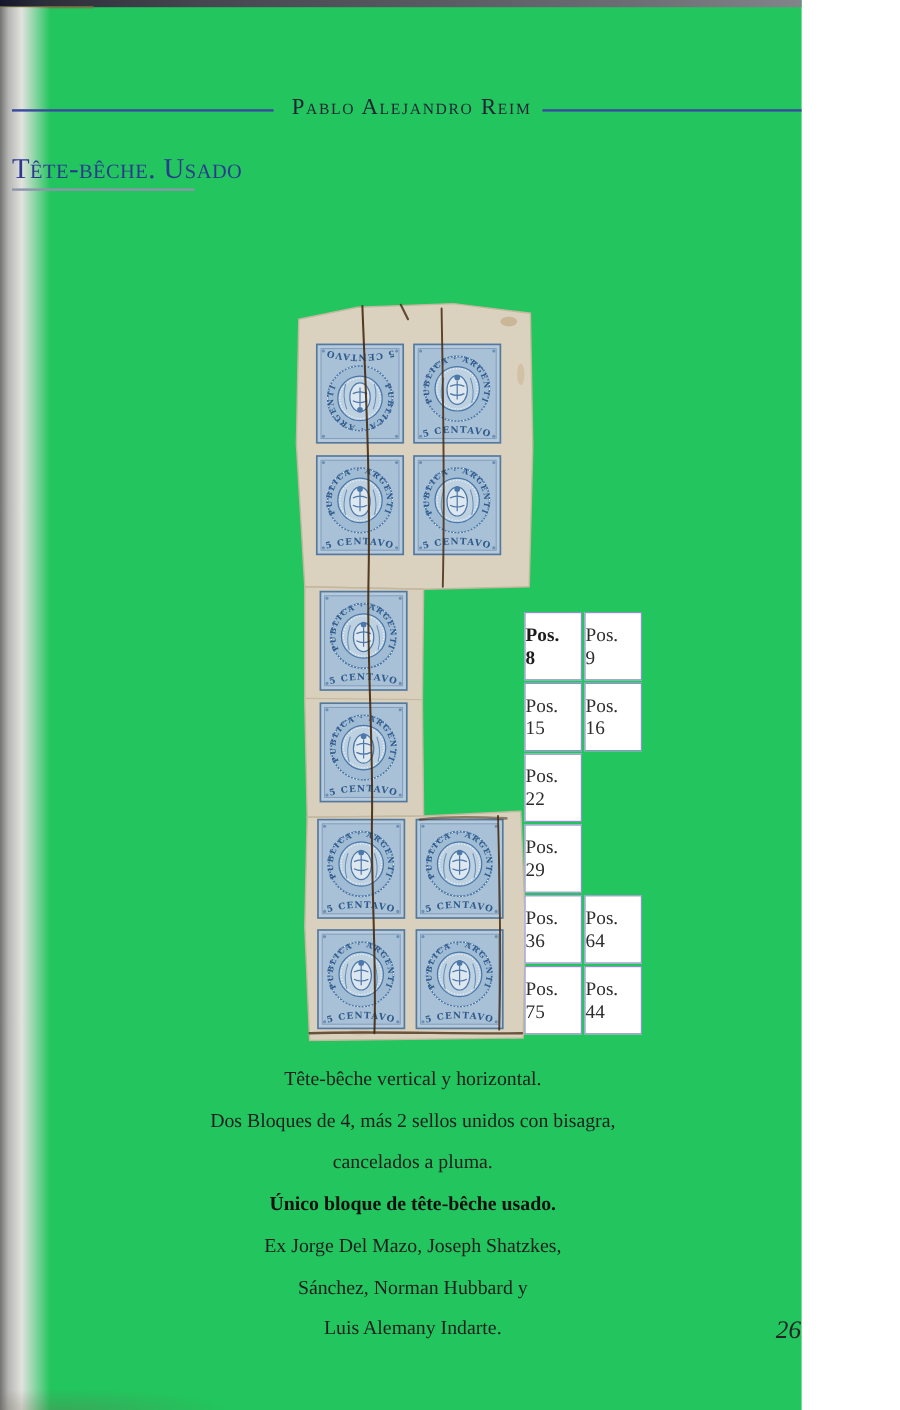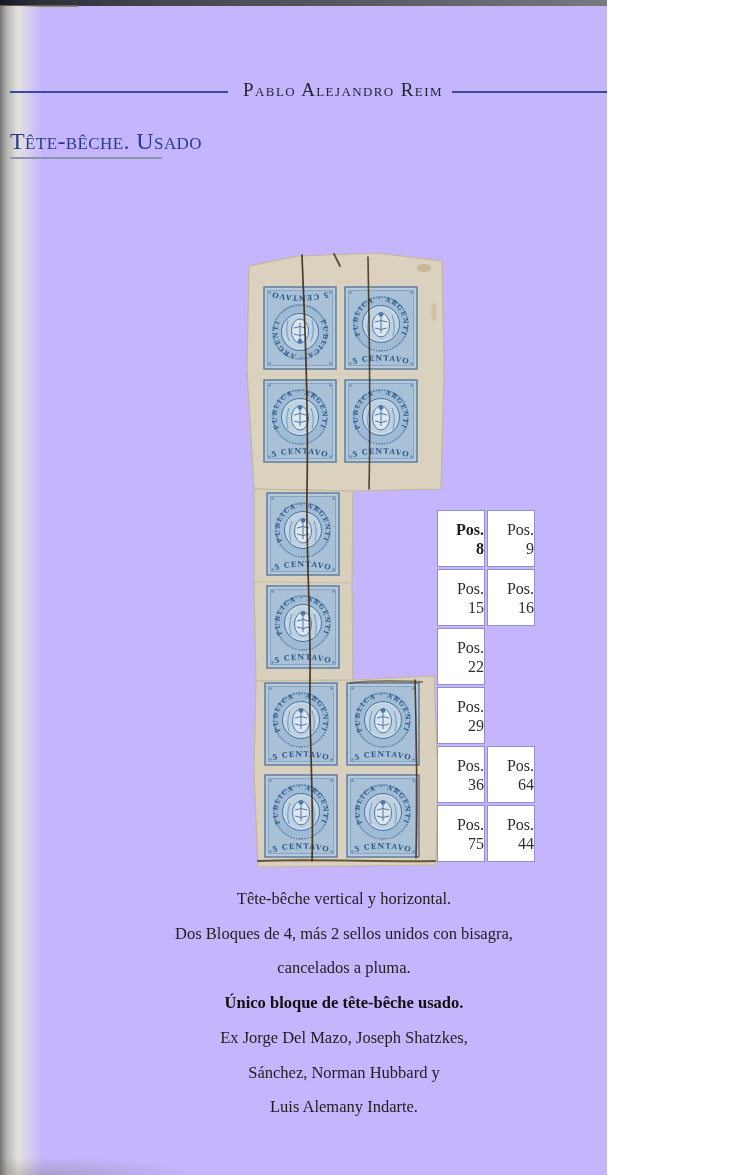--- a/index.html
+++ b/index.html
@@ -1,19 +1,19 @@
 <!DOCTYPE html>
 <html><head>
 <meta charset="utf-8">
 <style>
   html,body{margin:0;padding:0;}
   .page{
     position:relative;
-    width:607px;height:1175px;
-    background:#c4b5fd;
+    width:668px;height:1175px;
+    background:#22c55e;
     overflow:hidden;
     font-family:"Liberation Serif", serif;
   }
   
   .top-strip{
     position:absolute;left:0;top:0;width:750px;height:6px;
     background:linear-gradient(90deg,#14162a 0%,#2c2f3a 5%,#44474f 22%,#55585f 45%,#6d7075 72%,#8e9196 100%);
   }
   .top-strip-olive{
     position:absolute;left:0;top:5px;width:78px;height:2px;
@@ -55,21 +55,21 @@
   .pos-table{
     position:absolute;left:437px;top:510px;
     display:grid;
     grid-template-columns:48px 48px;
     grid-auto-rows:57px;
     gap:2px;
   }
   .pos-cell{
     border:1.6px solid #8f92c9;
     background:#ffffff;
-    display:flex;flex-direction:column;align-items:flex-end;justify-content:center;
+    display:flex;flex-direction:column;align-items:flex-start;justify-content:center;
     font-size:16px;line-height:19px;color:#2d2d2d;
     box-sizing:border-box;
   }
   .pos-cell.bold{font-weight:bold;color:#1b1b1b;}
   
   .caption{
     position:absolute;left:84px;top:874px;width:520px;
     text-align:center;
     font-size:16.5px;line-height:18.7px;
     color:#1e1e1e;

